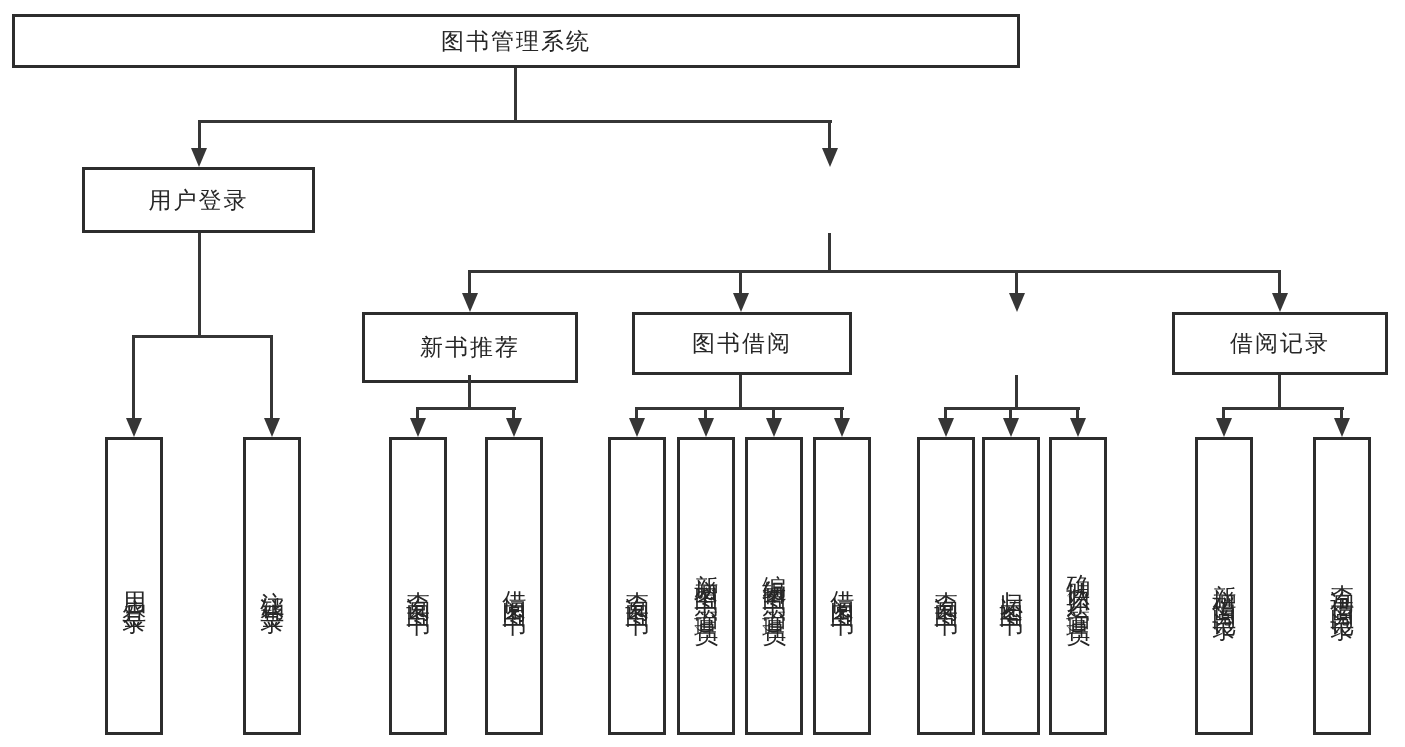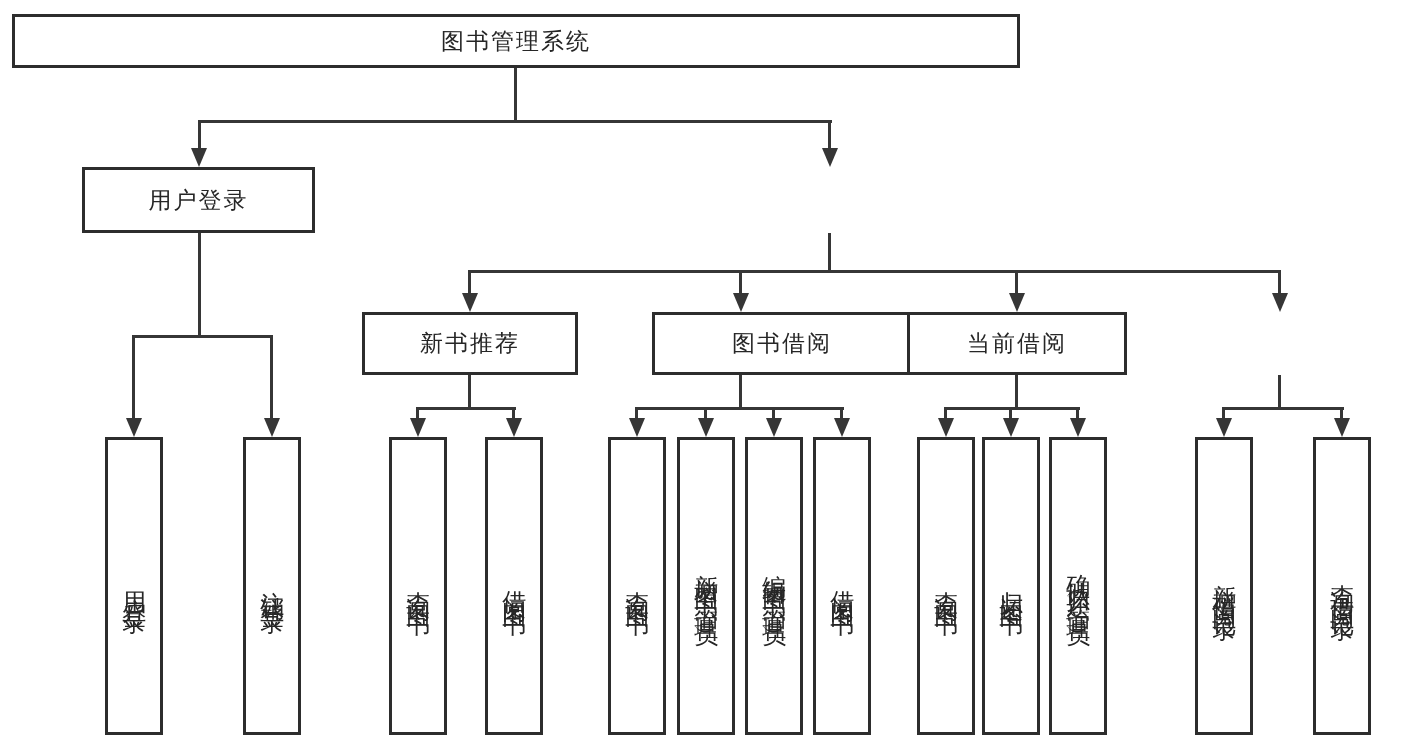--- a/index.html
+++ b/index.html
@@ -93,23 +93,23 @@
   <div class="hline" style="left:468px; top:270px; width:813px;"></div>
   <div class="vline" style="left:468px; top:270px; height:25px;"></div>
   <div class="arrow" style="left:462px; top:293px;"></div>
   <div class="vline" style="left:739px; top:270px; height:25px;"></div>
   <div class="arrow" style="left:733px; top:293px;"></div>
   <div class="vline" style="left:1015px; top:270px; height:25px;"></div>
   <div class="arrow" style="left:1009px; top:293px;"></div>
   <div class="vline" style="left:1278px; top:270px; height:25px;"></div>
   <div class="arrow" style="left:1272px; top:293px;"></div>
 
-  <div class="box hbox" style="left:362px; top:312px; width:216px; height:63px;">新书推荐</div>
-  <div class="box hbox" style="left:652px; top:312px; width:260px; height:63px;">图书借阅</div>
-  <div class="box hbox" style="left:907px; top:312px; width:220px; height:63px;">当前借阅</div>
+  <div class="box hbox" style="left:362px; top:312px; width:216px; height:71px;">新书推荐</div>
+  <div class="box hbox" style="left:632px; top:312px; width:220px; height:63px;">图书借阅</div>
+  <div class="box hbox" style="left:1172px; top:312px; width:216px; height:63px;">借阅记录</div>
 
   <div class="vline" style="left:468px; top:375px; height:32px;"></div>
   <div class="hline" style="left:416px; top:407px; width:100px;"></div>
   <div class="vline" style="left:416px; top:407px; height:13px;"></div>
   <div class="arrow" style="left:410px; top:418px;"></div>
   <div class="vline" style="left:512px; top:407px; height:13px;"></div>
   <div class="arrow" style="left:506px; top:418px;"></div>
 
   <div class="vline" style="left:739px; top:375px; height:32px;"></div>
   <div class="hline" style="left:635px; top:407px; width:209px;"></div>

